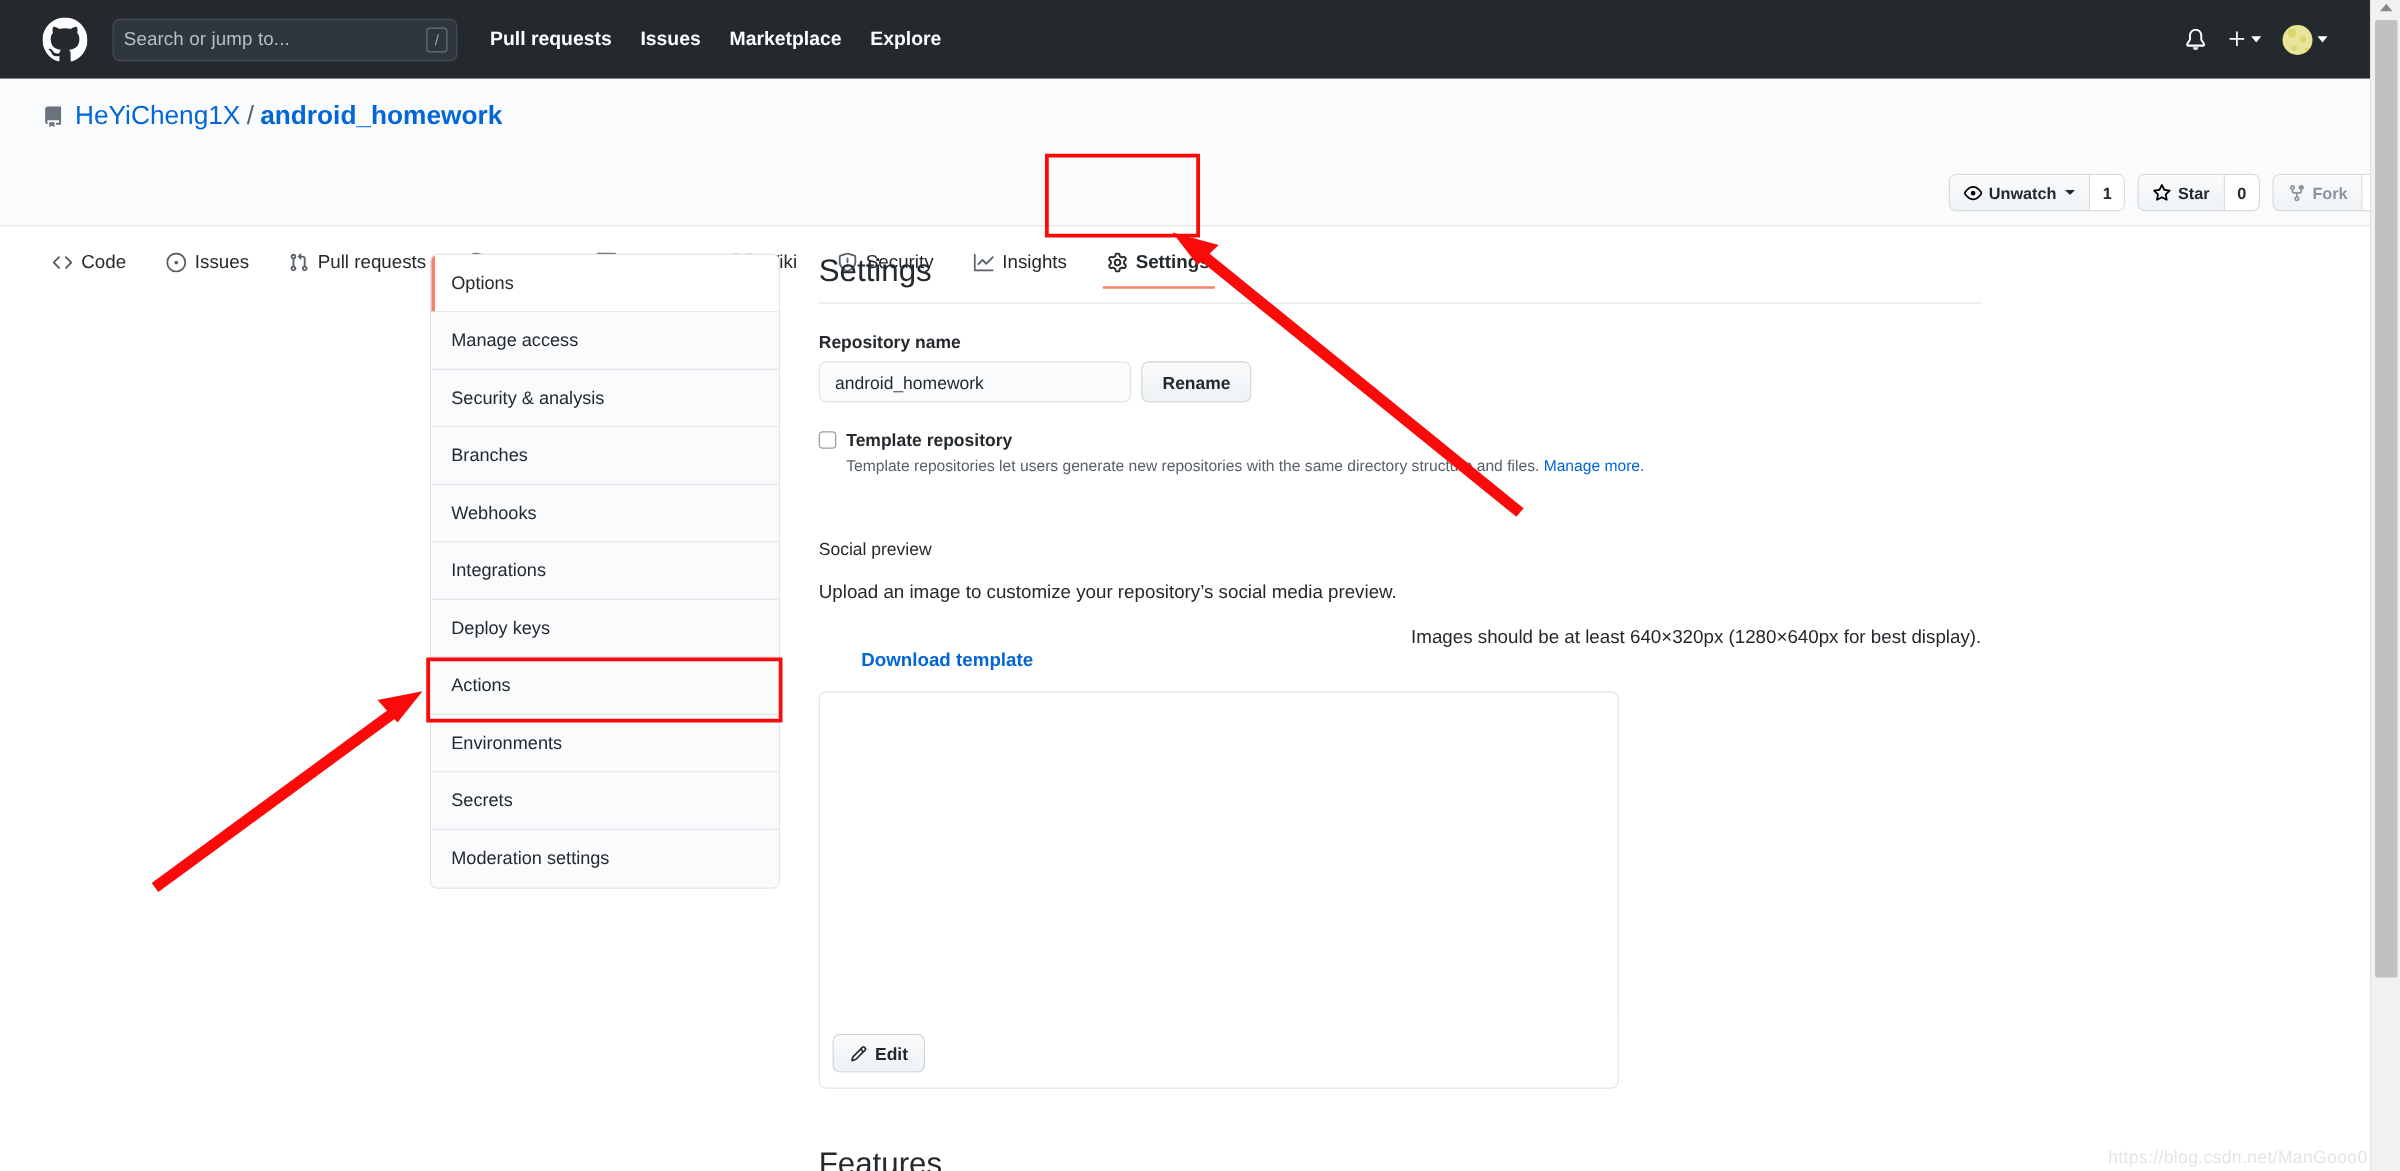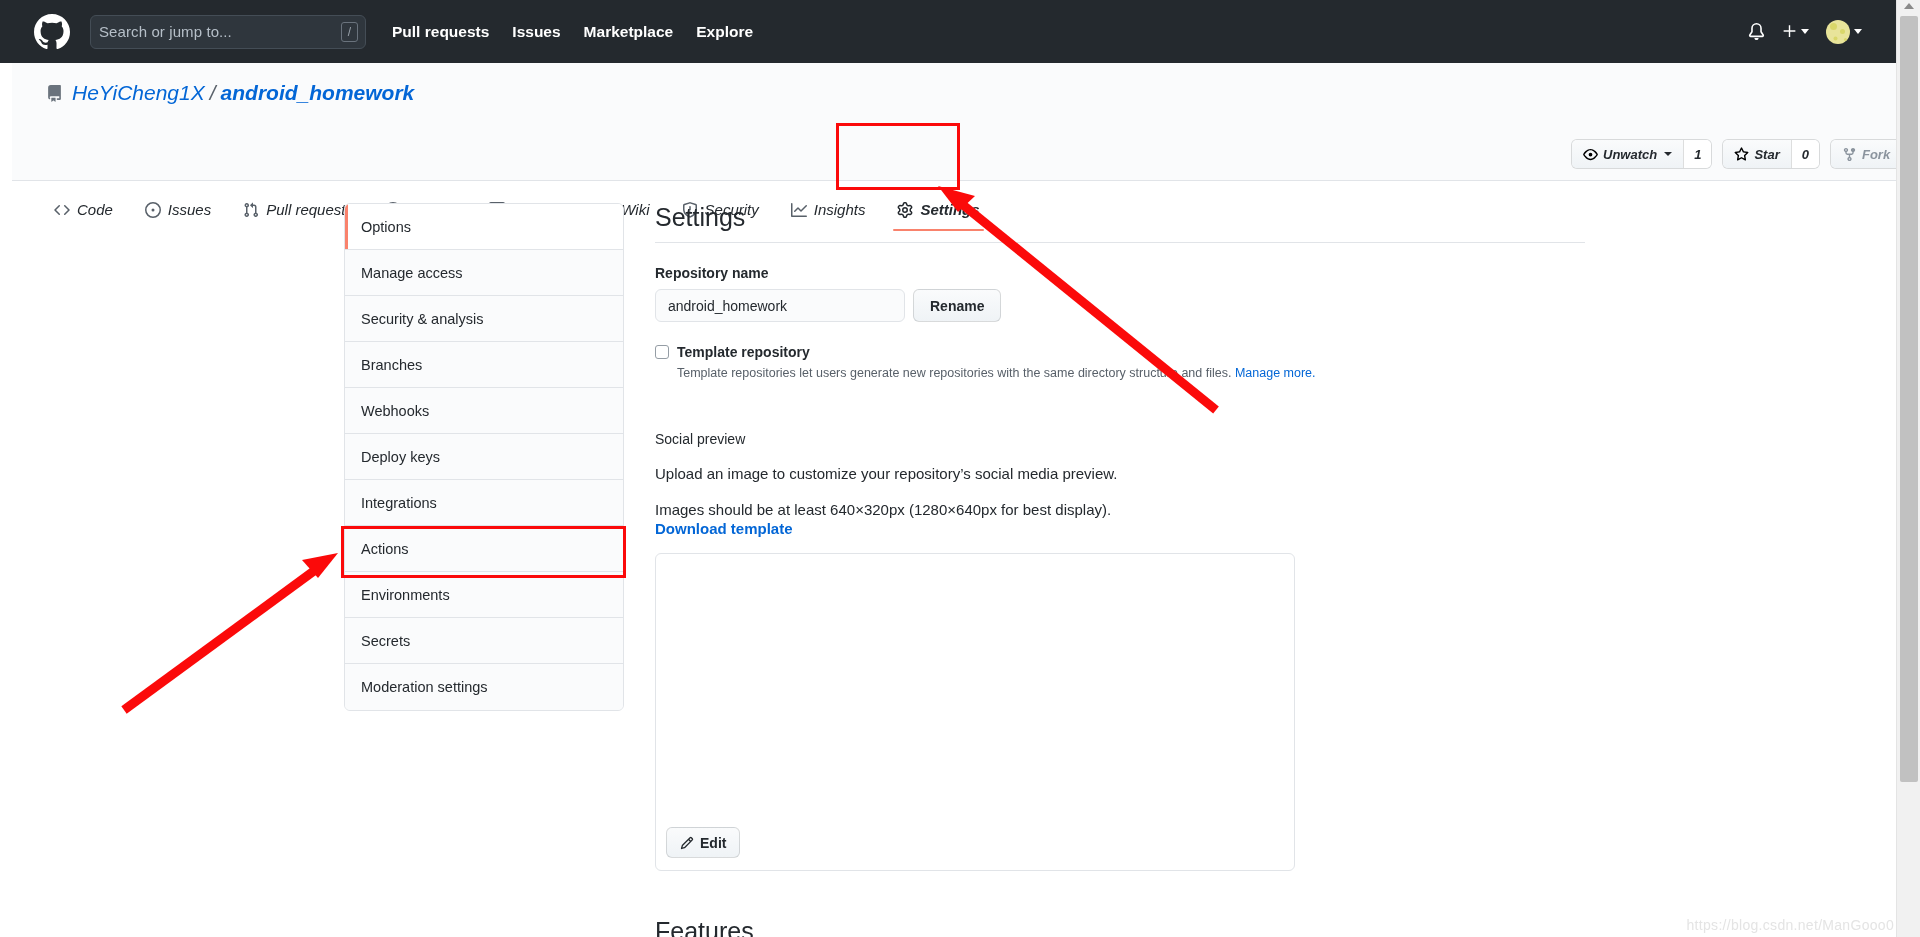--- a/index.html
+++ b/index.html
@@ -115,26 +115,25 @@
     position: absolute;
     width: 7px; height: 7px; border-radius: 50%;
     background: #d9d76a;
     top: 3px; left: 4px;
     box-shadow: 9px 5px 0 -1px #d9d76a, 2px 12px 0 -1.5px #d9d76a, 12px 13px 0 -2px #d9d76a;
   }
 
   
   .repo-header {
     position: absolute;
-    top: 63px; left: 12px;
+    top: 63px; left: 0;
     width: 1896px;
     height: 118px;
     background: #fafbfc;
     border-bottom: 1px solid #e1e4e8;
-    font-style: italic;
   }
 
   .repo-title {
     position: absolute;
     top: 18px; left: 34px;
     display: flex;
     align-items: center;
     font-size: 21px;
     color: #0366d6;
   }
@@ -316,22 +315,22 @@
   .tpl-desc a { color: #0366d6; text-decoration: none; }
 
   .social { margin-top: 48px; }
   .social .h { font-size: 14px; font-weight: normal; color: #24292e; }
   .social .p {
     margin-top: 16px;
     font-size: 15px;
     color: #24292e;
     line-height: 1.5;
   }
-  .social .p2 { margin-top: 16px; font-size: 15px; color: #24292e; }
-  .social .dl { font-size: 15px; color: #0366d6; text-decoration: none; display: inline-block; margin-top: 2px; font-weight: bold; }
+  .social .p2 { margin-top: 16px; font-size: 15px; color: #24292e; text-align: right; }
+  .social .dl { font-size: 15px; color: #0366d6; text-decoration: none; display: inline-block; margin-top: 2px; font-weight: bold; margin-left: 34px; }
 
   .preview-box {
     margin-top: 15px;
     width: 640px;
     height: 318px;
     border: 1px solid #e1e4e8;
     border-radius: 6px;
     background: #ffffff;
     position: relative;
   }
@@ -596,22 +595,22 @@
       </div>
     </nav>
   </div>
 
   <div class="side-menu">
     <div class="side-item selected">Options</div>
     <div class="side-item">Manage access</div>
     <div class="side-item">Security &amp; analysis</div>
     <div class="side-item">Branches</div>
     <div class="side-item">Webhooks</div>
+    <div class="side-item">Integrations</div>
     <div class="side-item">Deploy keys</div>
-    <div class="side-item">Integrations</div>
     <div class="side-item">Actions</div>
     <div class="side-item">Environments</div>
     <div class="side-item">Secrets</div>
     <div class="side-item">Moderation settings</div>
   </div>
 
   <div class="main">
 
     <h2 class="page-title">Settings</h2>
 

